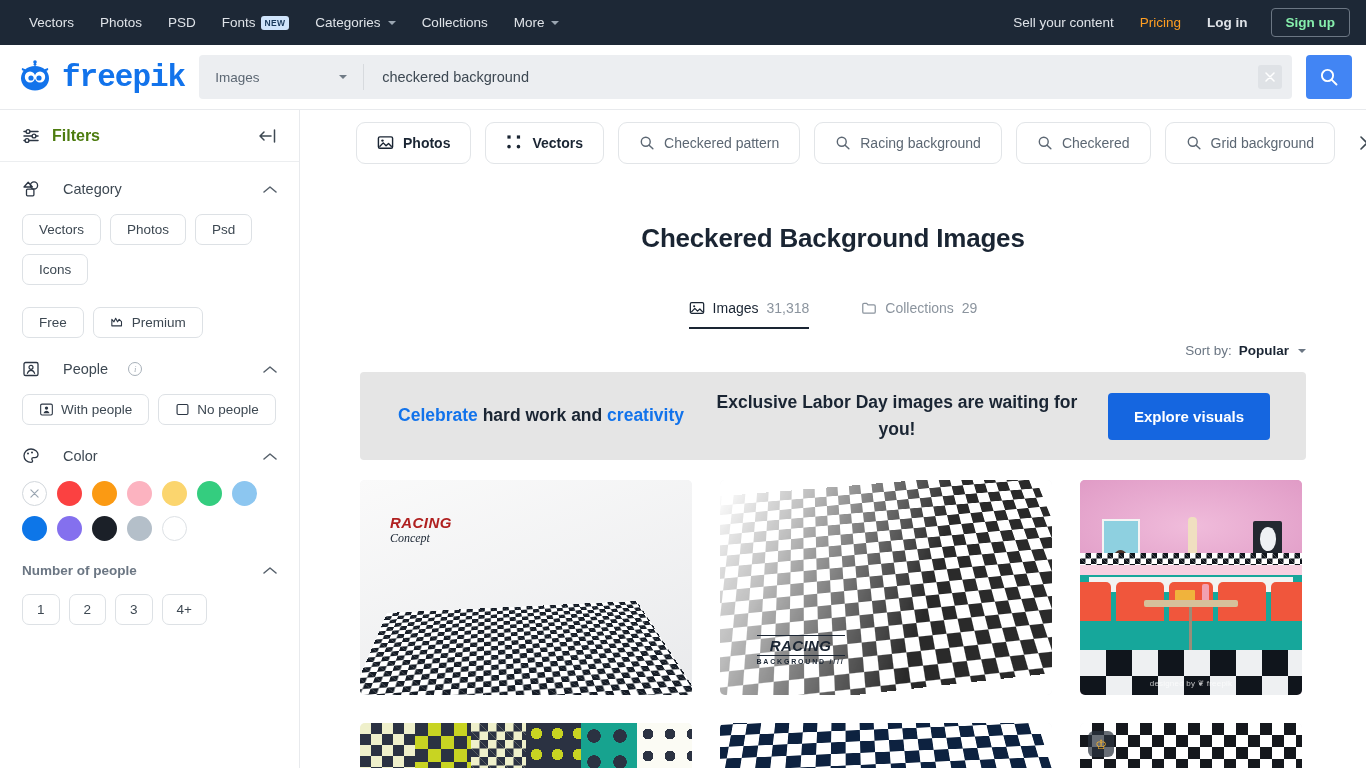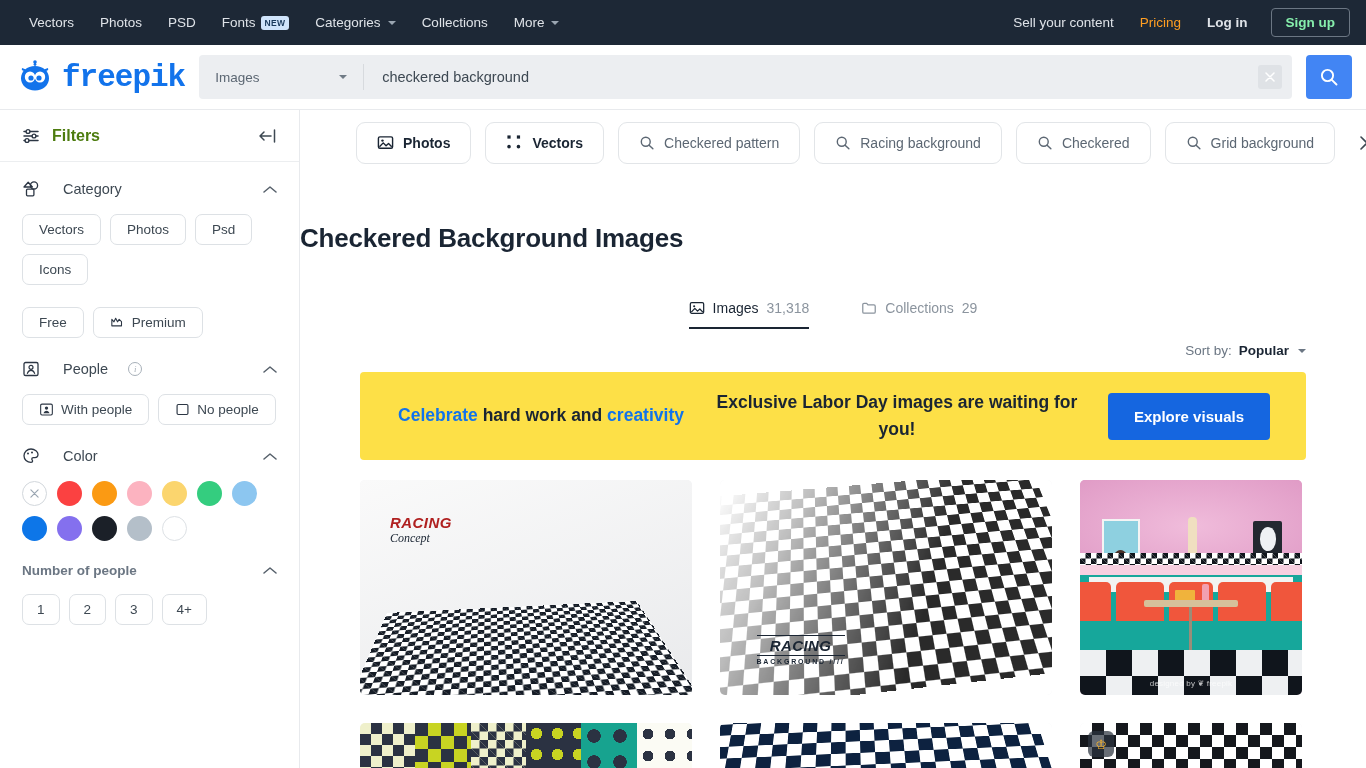--- a/index.html
+++ b/index.html
@@ -142,21 +142,21 @@
     white-space: nowrap; flex-shrink: 0;
   }
   .tchip.bold { color: #1a2533; font-weight: bold; }
   .chip-next {
     width: 30px; height: 30px; display: flex;
     align-items: center; justify-content: center;
     color: #3d4852; cursor: pointer; flex-shrink: 0;
   }
 
   .page-title {
-    font-size: 26px; font-weight: bold;
+    text-align: center; font-size: 26px; font-weight: bold;
     color: #1a2533; margin-top: 48px; letter-spacing: -.2px;
   }
 
   .tabs {
     display: flex; justify-content: center; gap: 52px;
     margin-top: 46px;
   }
   .tab {
     display: flex; align-items: center; gap: 8px;
     font-size: 14px; color: #8b949e; padding-bottom: 11px;
@@ -167,21 +167,21 @@
   .tab.active .tlabel { font-weight: normal; color: #1a2533; }
 
   .sortrow {
     display: flex; justify-content: flex-end; align-items: center;
     padding: 0 60px; margin-top: 14px; gap: 7px;
   }
   .sort-label { font-size: 13.5px; color: #6b7683; }
   .sort-val { font-size: 13.5px; color: #1a2533; font-weight: bold; cursor: pointer; }
 
   .banner {
-    margin: 14px 60px 0; height: 88px; background: #fde047;
+    margin: 14px 60px 0; height: 88px; background: #e5e5e5;
     border-radius: 4px; display: flex; align-items: center;
     padding: 0 36px;
   }
   .bn-left {
     flex: 0 0 290px; text-align: center; font-size: 17.5px;
     font-weight: bold; color: #1a2533; line-height: 1.55;
   }
   .bn-accent { color: #1273eb; }
   .bn-mid {
     flex: 1; text-align: center; font-size: 17.5px;

